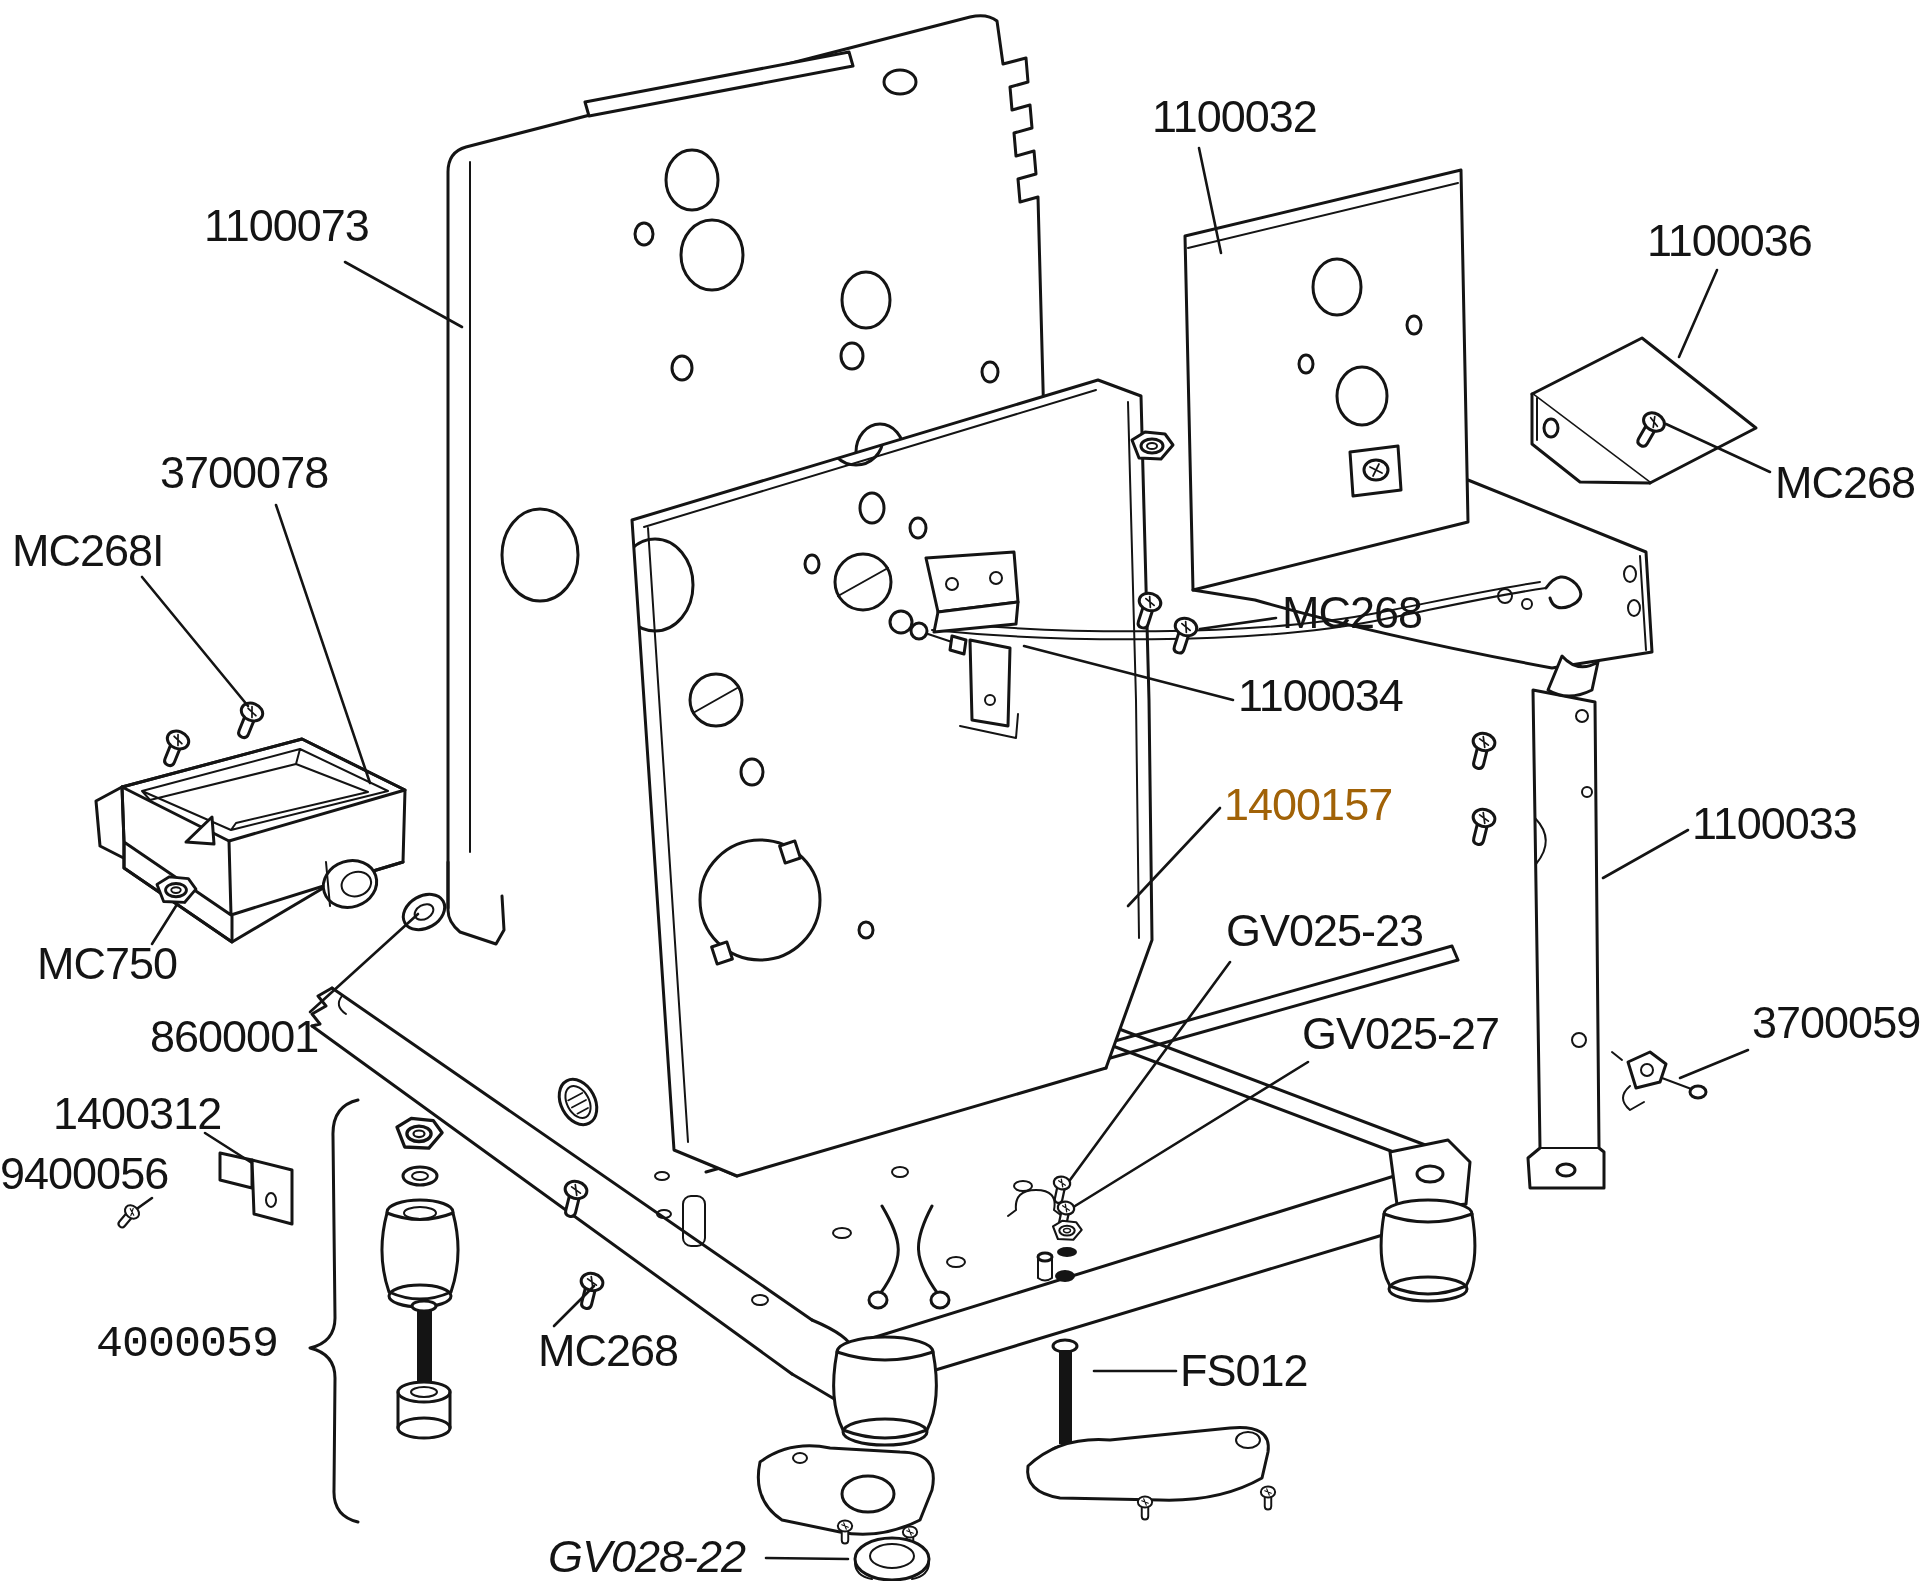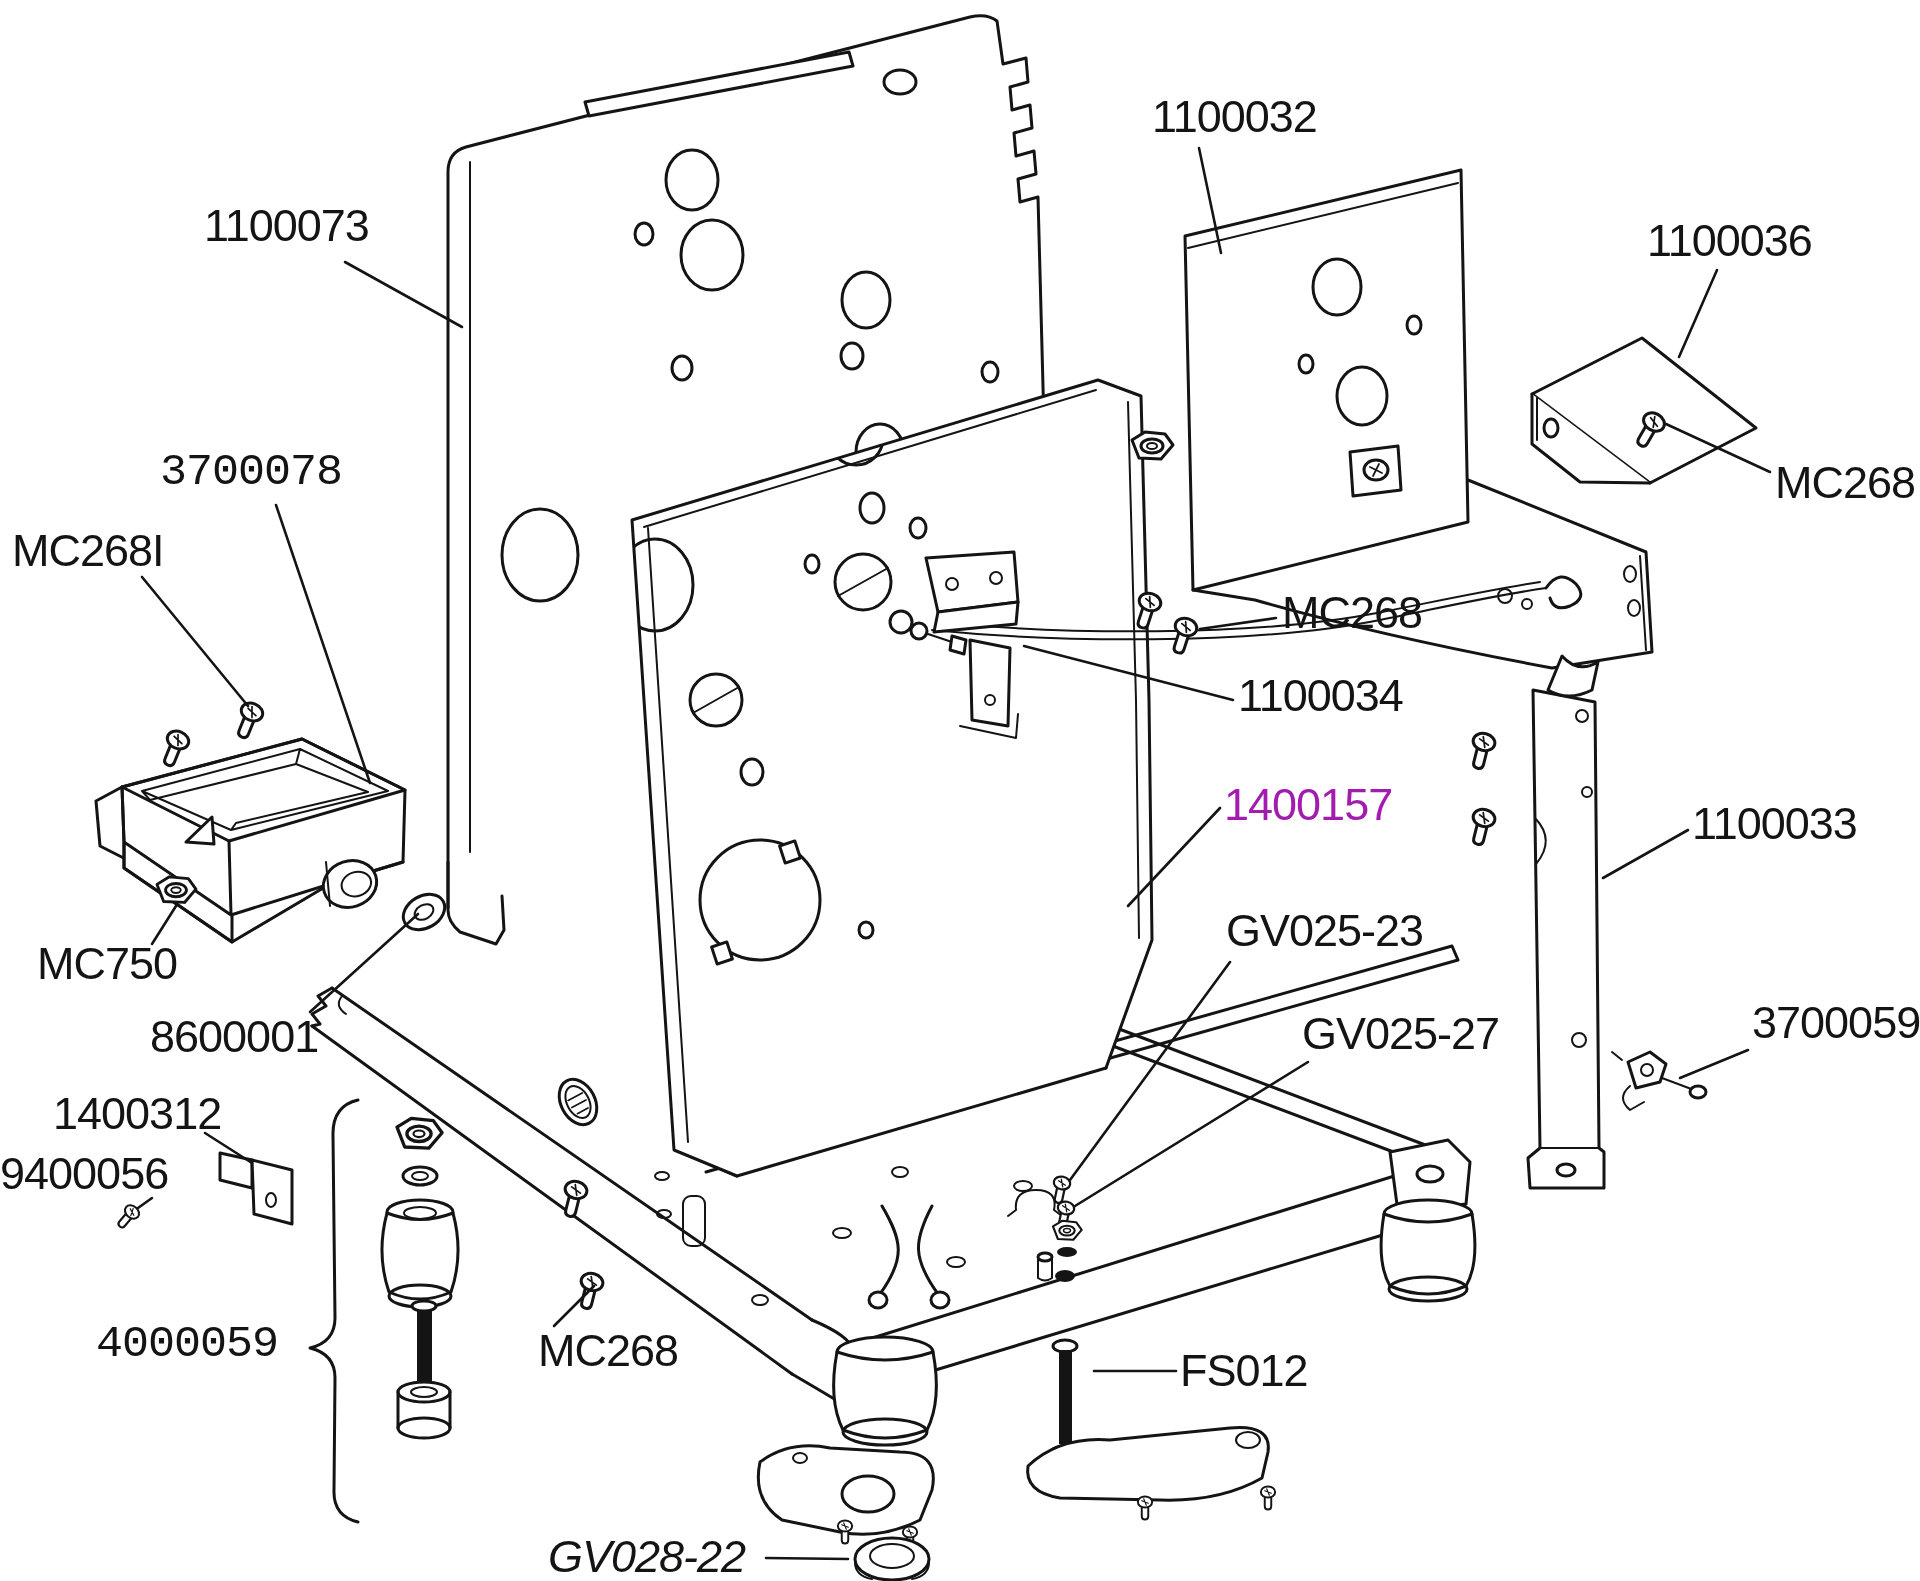--- a/index.html
+++ b/index.html
@@ -304,28 +304,28 @@
         <polyline points="205,1133 252,1163"></polyline>
         <polyline points="152,1198 138,1208"></polyline>
         <polyline points="554,1326 594,1286"></polyline>
         <polyline points="1176,1371 1094,1371"></polyline>
         <polyline points="766,1558 848,1559"></polyline>
       </g>
 </svg>
 
 <div id="labels">
   <div class="plabel" style="left: 172px; top: 203px; color: rgb(20, 20, 20); margin-left: 32px;">1100073</div>
-  <div class="plabel" style="left: 160px; top: 450px; color: rgb(20, 20, 20); font-family: Liberation Mono, monospace;">3700078</div>
+  <div class="plabel" style="left: 160px; top: 450px; color: rgb(20, 20, 20);">3700078</div>
   <div class="plabel" style="left: 12px; top: 528px; color: rgb(20, 20, 20);">MC268I</div>
   <div class="plabel" style="left: 1152px; top: 94px; color: rgb(20, 20, 20);">1100032</div>
   <div class="plabel" style="left: 1647px; top: 218px; color: rgb(20, 20, 20);">1100036</div>
   <div class="plabel" style="left: 1775px; top: 460px; color: rgb(20, 20, 20);">MC268</div>
   <div class="plabel" style="left: 1282px; top: 590px; color: rgb(20, 20, 20);">MC268</div>
   <div class="plabel" style="left: 1238px; top: 673px; color: rgb(20, 20, 20);">1100034</div>
-  <div class="plabel" style="left: 1224px; top: 782px; color: #a21caf;">1400157</div>
+  <div class="plabel" style="left: 1224px; top: 782px; color: #a16207;">1400157</div>
   <div class="plabel" style="left: 1692px; top: 801px; color: rgb(20, 20, 20);">1100033</div>
   <div class="plabel" style="left: 1226px; top: 908px; color: rgb(20, 20, 20);">GV025-23</div>
   <div class="plabel" style="left: 1302px; top: 1011px; color: rgb(20, 20, 20);">GV025-27</div>
   <div class="plabel" style="left: 1752px; top: 1000px; color: rgb(20, 20, 20);">3700059</div>
   <div class="plabel" style="left: 37px; top: 941px; color: rgb(20, 20, 20);">MC750</div>
   <div class="plabel" style="left: 150px; top: 1014px; color: rgb(20, 20, 20);">8600001</div>
   <div class="plabel" style="left: 53px; top: 1091px; color: rgb(20, 20, 20);">1400312</div>
   <div class="plabel" style="left: 0px; top: 1151px; color: rgb(20, 20, 20);">9400056</div>
   <div class="plabel" style="left: 96px; top: 1322px; color: rgb(20, 20, 20); font-family: Liberation Mono, monospace;">4000059</div>
   <div class="plabel" style="left: 538px; top: 1328px; color: rgb(20, 20, 20);">MC268</div>

